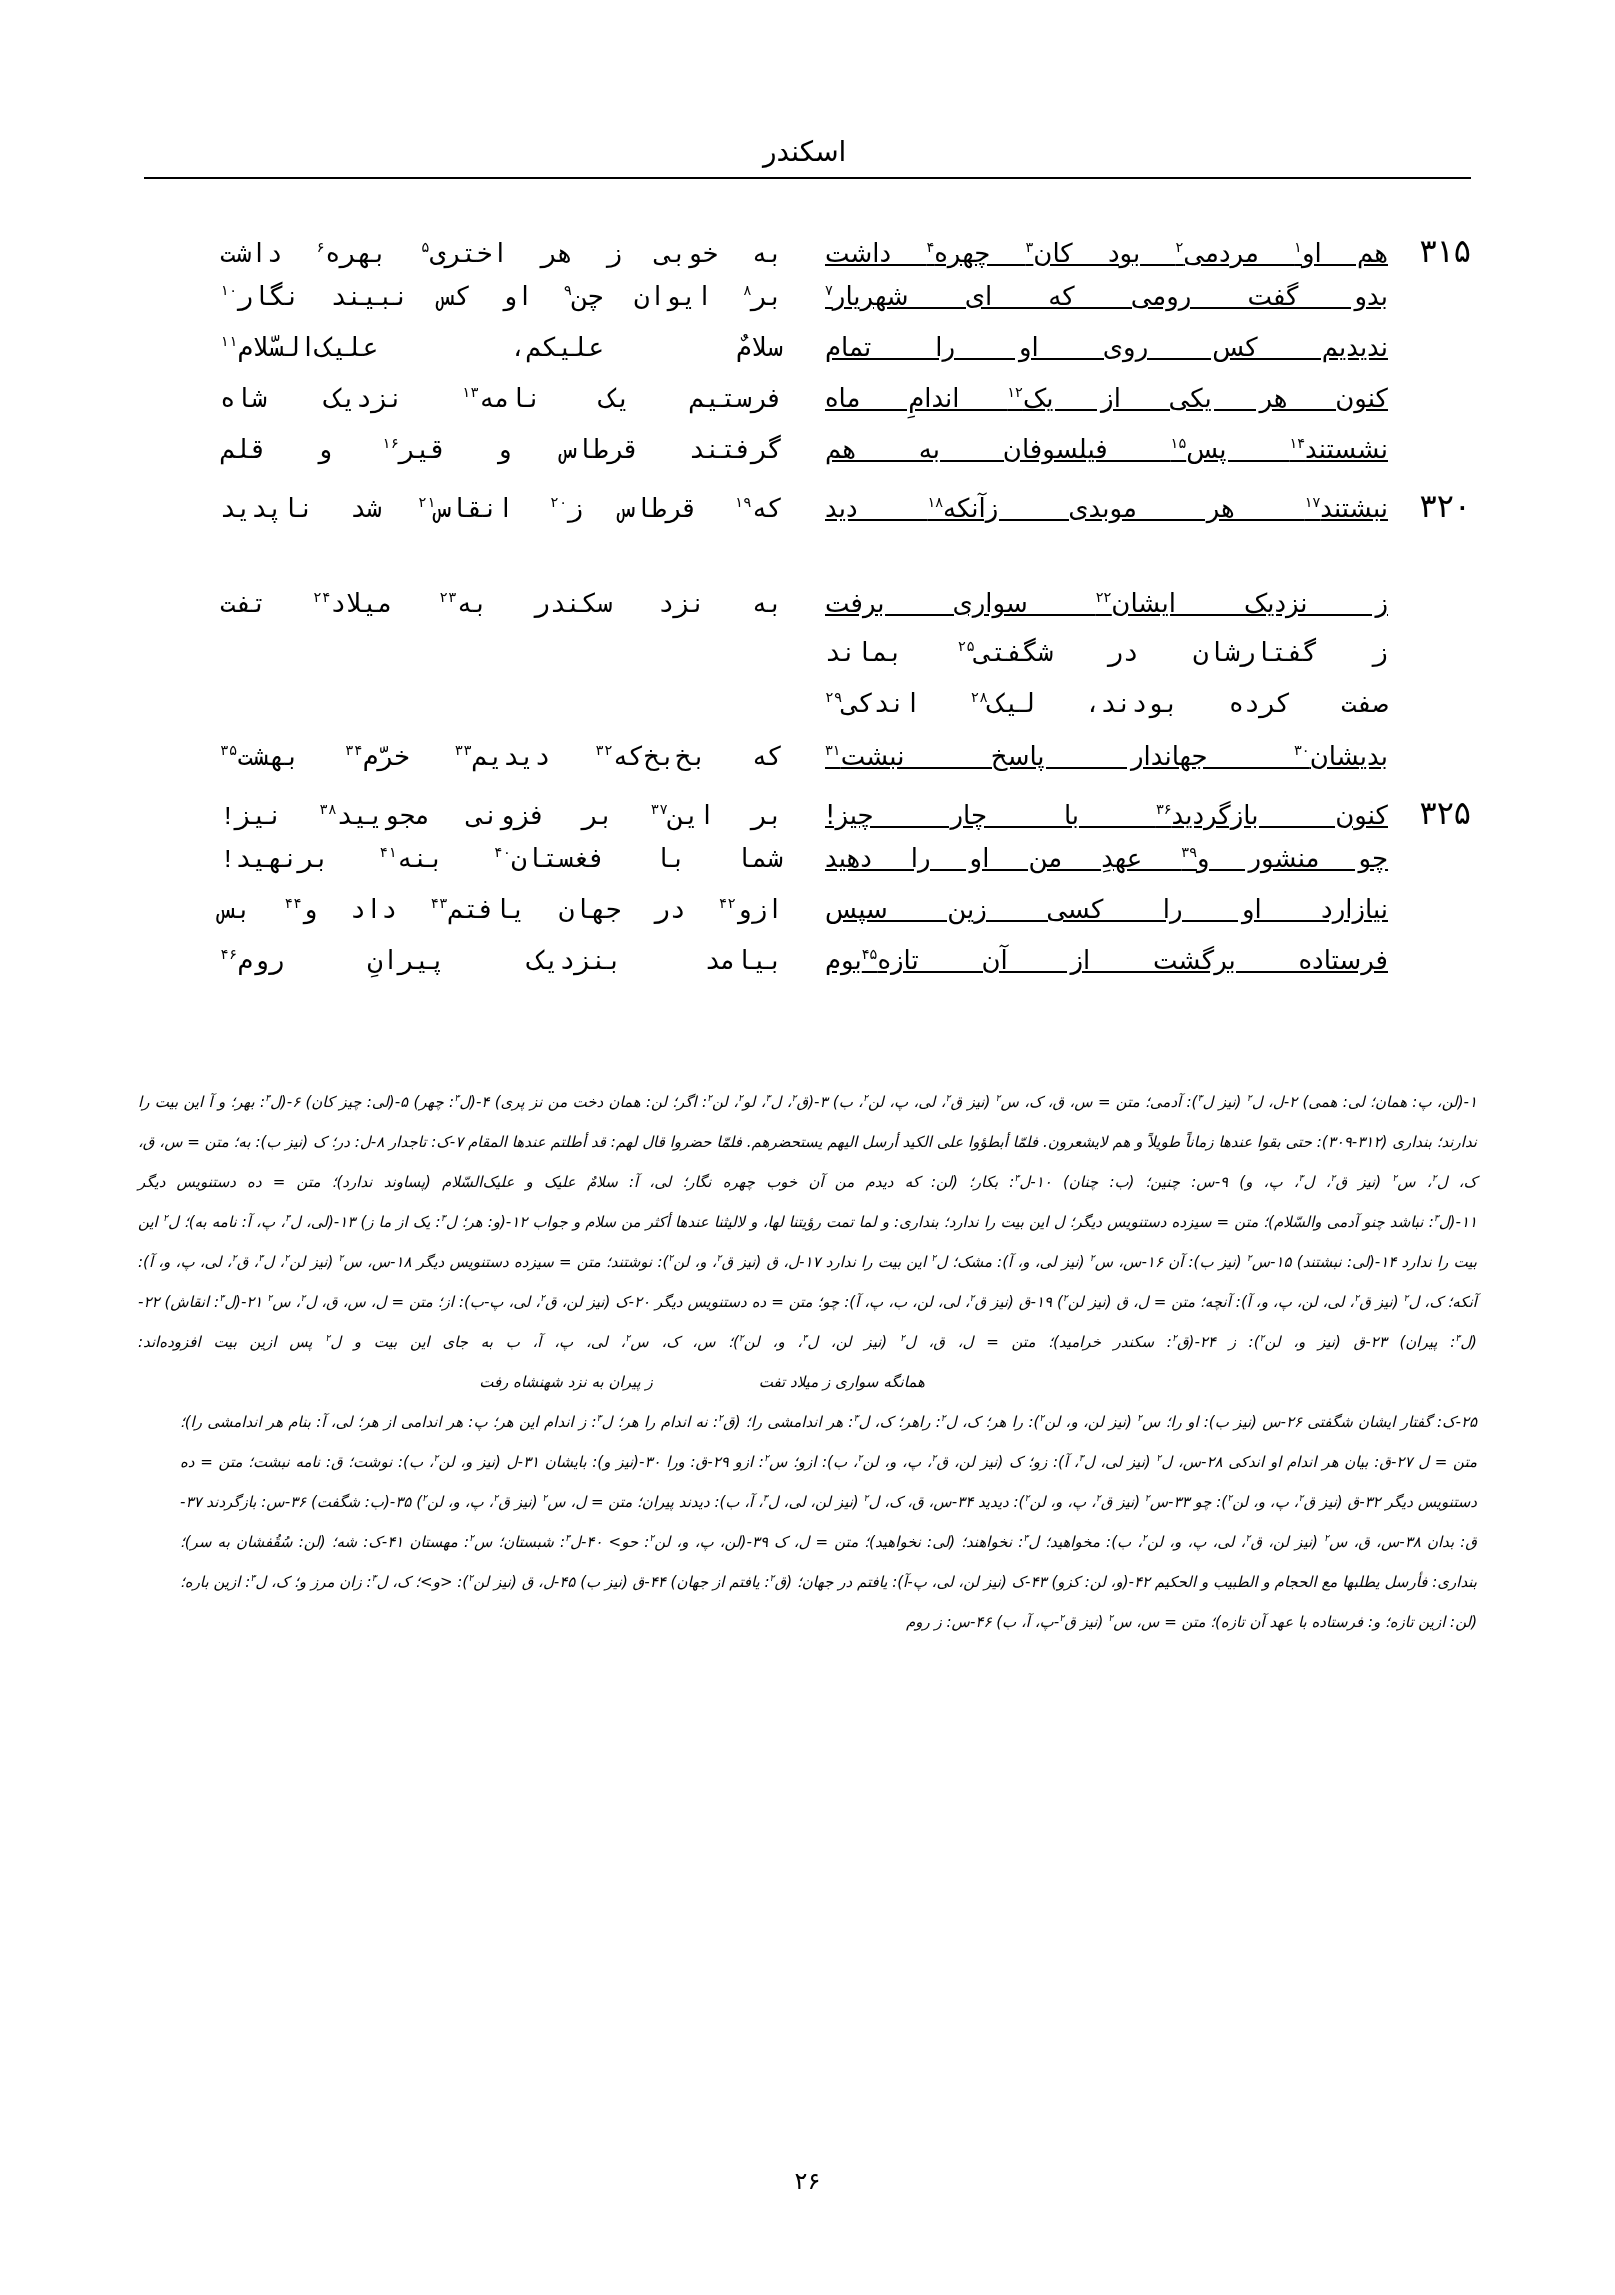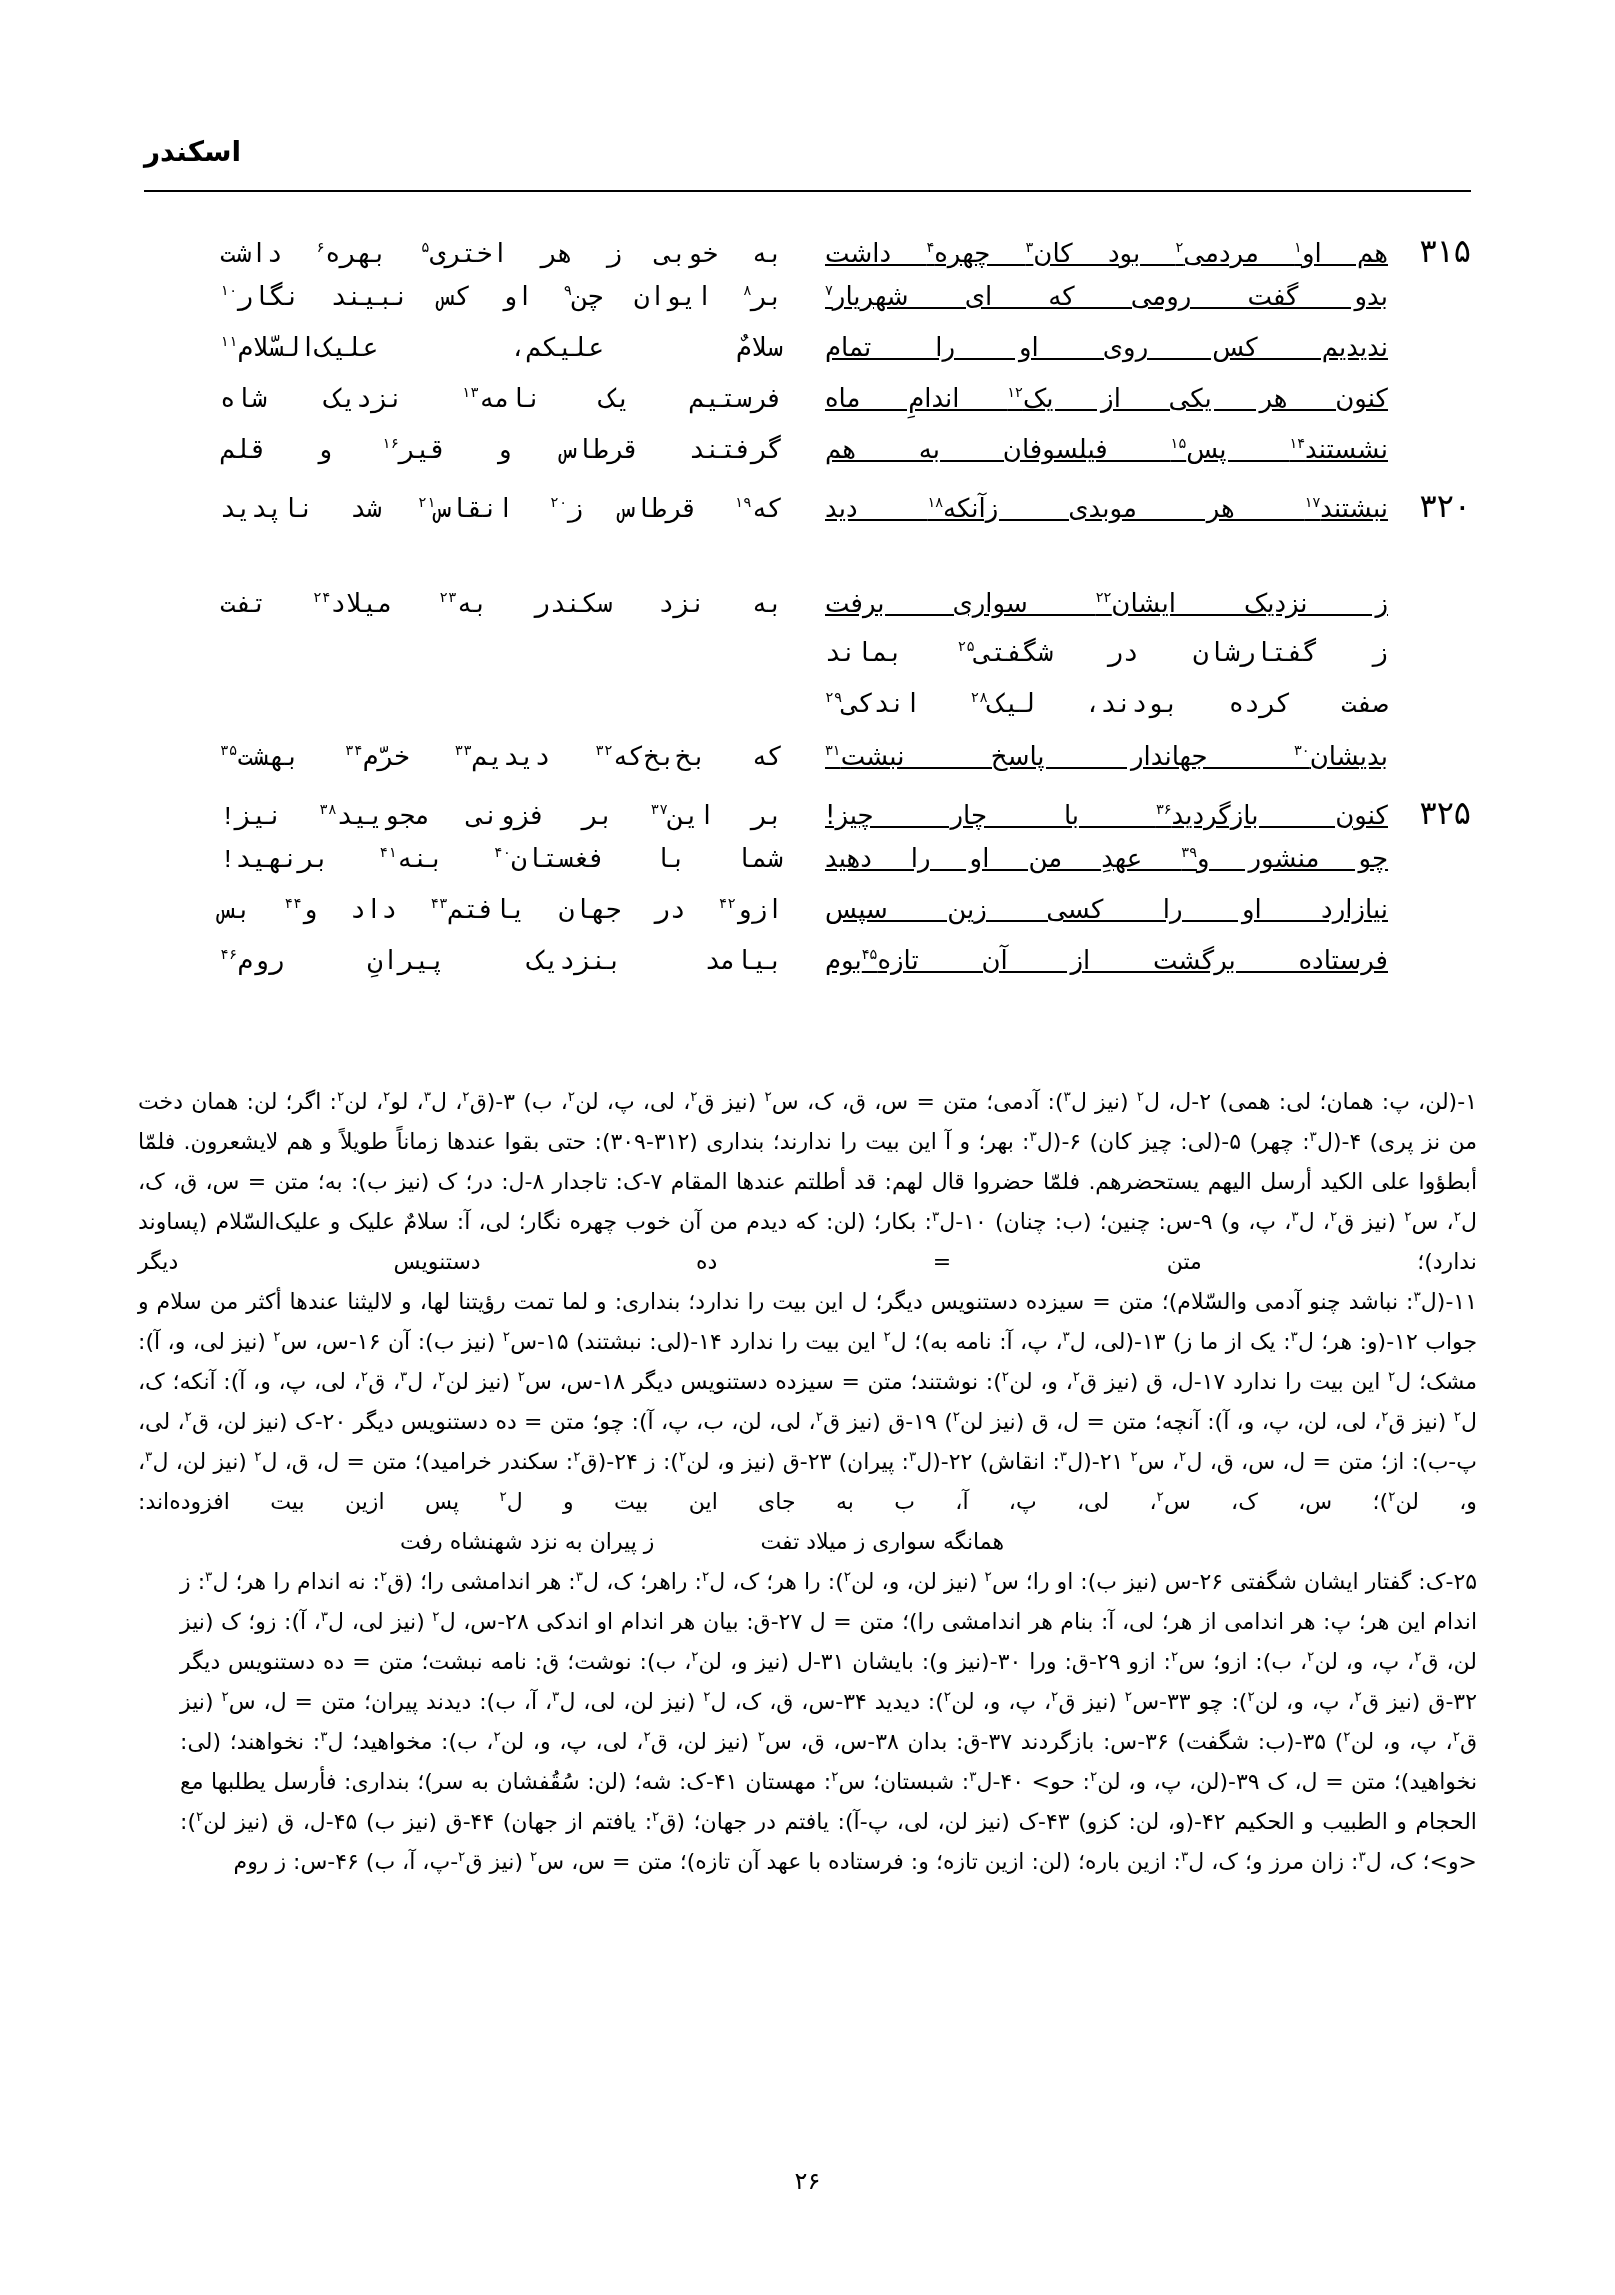--- a/index.html
+++ b/index.html
@@ -24,26 +24,26 @@
   }
 
   
   .runhead-wrap {
     position: absolute;
     top: 138px;
     right: 144px;
     left: 144px;
   }
   .runhead {
-    text-align: left;
+    text-align: center;
     font-size: 28px;
-    font-weight: bold;
+    font-weight: normal;
     line-height: 1;
     padding-right: 5.6px;
-    padding-bottom: 24px;
+    padding-bottom: 11px;
     letter-spacing: 0;
   }
   .runhead-rule {
     height: 2.1px;
     background: #000;
     width: 100%;
   }
 
   
   .verse-area {
@@ -99,24 +99,25 @@
     vertical-align: super;
     line-height: 0;
   }
 
   
   .notes {
     position: absolute;
     top: 1082px;
     right: 138px;
     left: 138px;
-    font-size: 22px;
+    font-size: 15px;
     line-height: 40px;
     text-align: justify;
     text-align-last: justify;
+    font-style: italic;
   }
   .notes p {
     margin: 0;
     padding: 0;
     text-align: justify;
     text-align-last: justify;
   }
   .notes p.last-free {
     text-align-last: right;
     margin-left: 42px;

